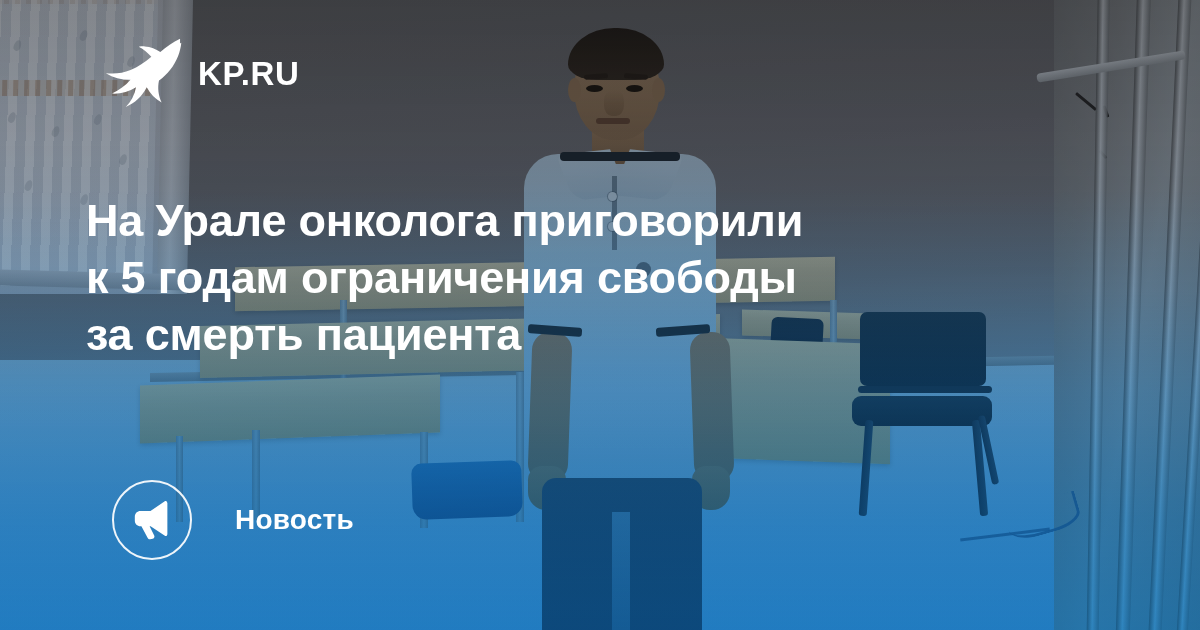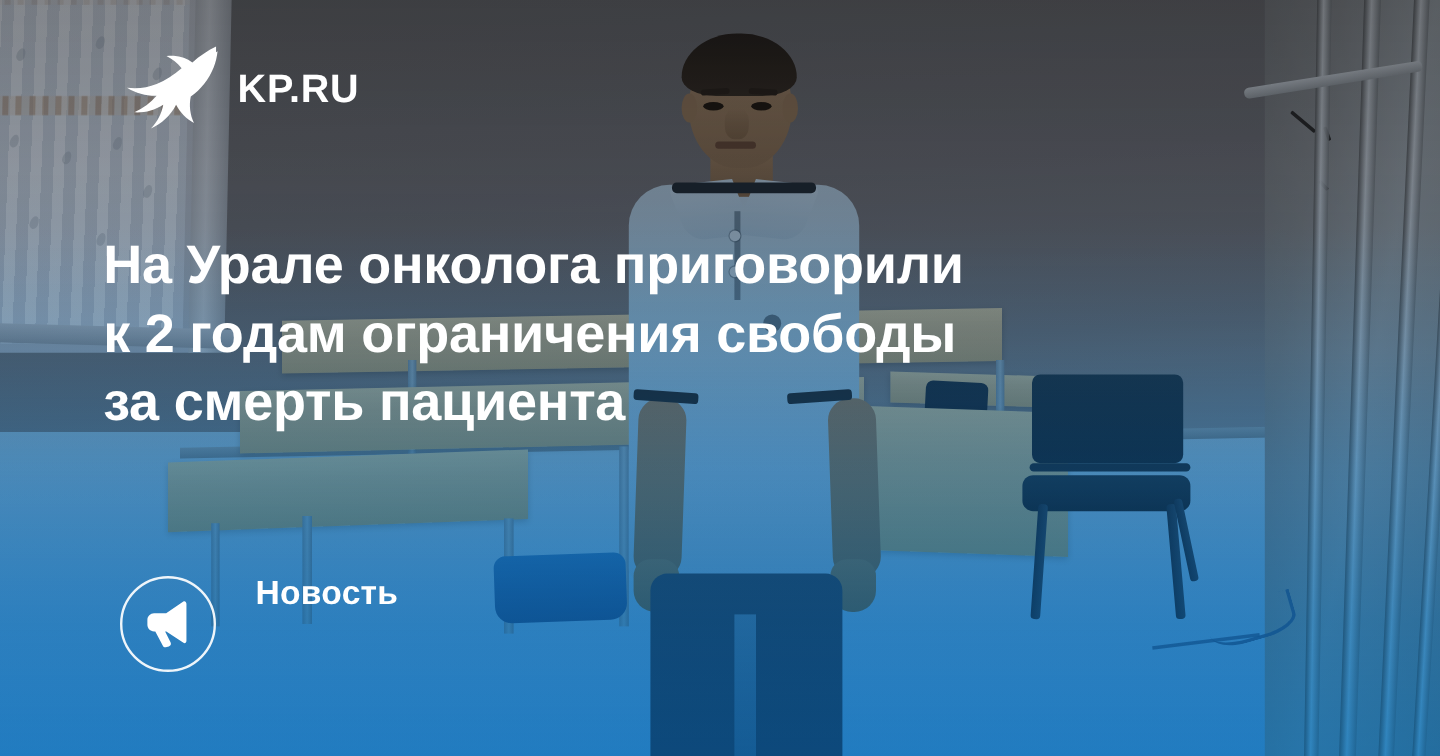--- a/index.html
+++ b/index.html
@@ -394,24 +394,24 @@
     color: #ffffff;
     font-size: 45px;
     font-weight: 700;
     line-height: 57px;
     letter-spacing: -0.2px;
     white-space: pre-line;
   }
 
   .badge {
     position: absolute;
-    left: 100px; top: 480px;
+    left: 112px; top: 480px;
     display: flex;
-    align-items: flex-start;
-    gap: 33px;
+    align-items: center;
+    gap: 43px;
   }
   .badge-circle {
     width: 80px; height: 80px;
     border: 2.5px solid rgba(255,255,255,0.92);
     border-radius: 50%;
     display: flex; align-items: center; justify-content: center;
     flex: none;
   }
   .megaphone { width: 42px; height: 42px; display: block; }
   .badge-label {
@@ -527,21 +527,21 @@
     <div class="logo-row">
       <span>
         <svg class="swallow" viewBox="0 0 100 94" xmlns="http://www.w3.org/2000/svg" aria-hidden="true">
           <path fill="#ffffff" d="M97.5 3.2C88.4 7.7 79.8 13.4 72.2 20.2 66.6 15.9 59.7 13.3 52.3 12.9c-2.6-.1-5.2 0-7.8.4 6.3 3.2 11.8 7.6 16.2 13C52.4 33.5 43.6 39.3 34 43.2 24.2 47.2 13.4 48.6 2.4 47.2c9.6 5.9 20.6 8.8 31.6 8.6-6.5 7.5-14.6 13.5-23.7 17.6 10.8.6 21.5-2.3 30.8-8.2-1.8 9.6-6.4 18.4-13.2 25.4 11.6-4.8 21.1-13.8 26.9-25.2 4.2 8.3 10.9 15.1 19.1 19.5-4.2-8.8-5.4-18.8-3.4-28.3 10.9-7.7 19.4-18.5 24.4-31.1 2.2-5.6 3.6-11.4 4.2-17.3-.5.3-1 .6-1.6 1z"></path>
         </svg>
       </span>
       <span class="logo-text">KP.RU</span>
     </div>
 
     <div class="headline">На Урале онколога приговорили
-к 2 годам ограничения свободы
+к 5 годам ограничения свободы
 за смерть пациента</div>
 
     <div class="badge">
       <span class="badge-circle">
         <span>
           <svg class="megaphone" viewBox="0 0 44 44" xmlns="http://www.w3.org/2000/svg" aria-hidden="true">
             <path fill="#ffffff" d="M38 4.2c0-1.6-1.3-2.6-2.6-1.8L20.4 12.6H9.8C6.6 12.6 4 15.2 4 18.4v4.3c0 3.2 2.6 5.8 5.8 5.8h1.1l6.6 12.4c.5 1 1.5 1.5 2.6 1.3l2.6-.6c1.5-.4 2.3-2 1.6-3.4l-4.8-9.7h1l15 9.9c1.3.9 2.6-.1 2.6-1.8V4.2z"></path>
           </svg>
         </span>
       </span>

